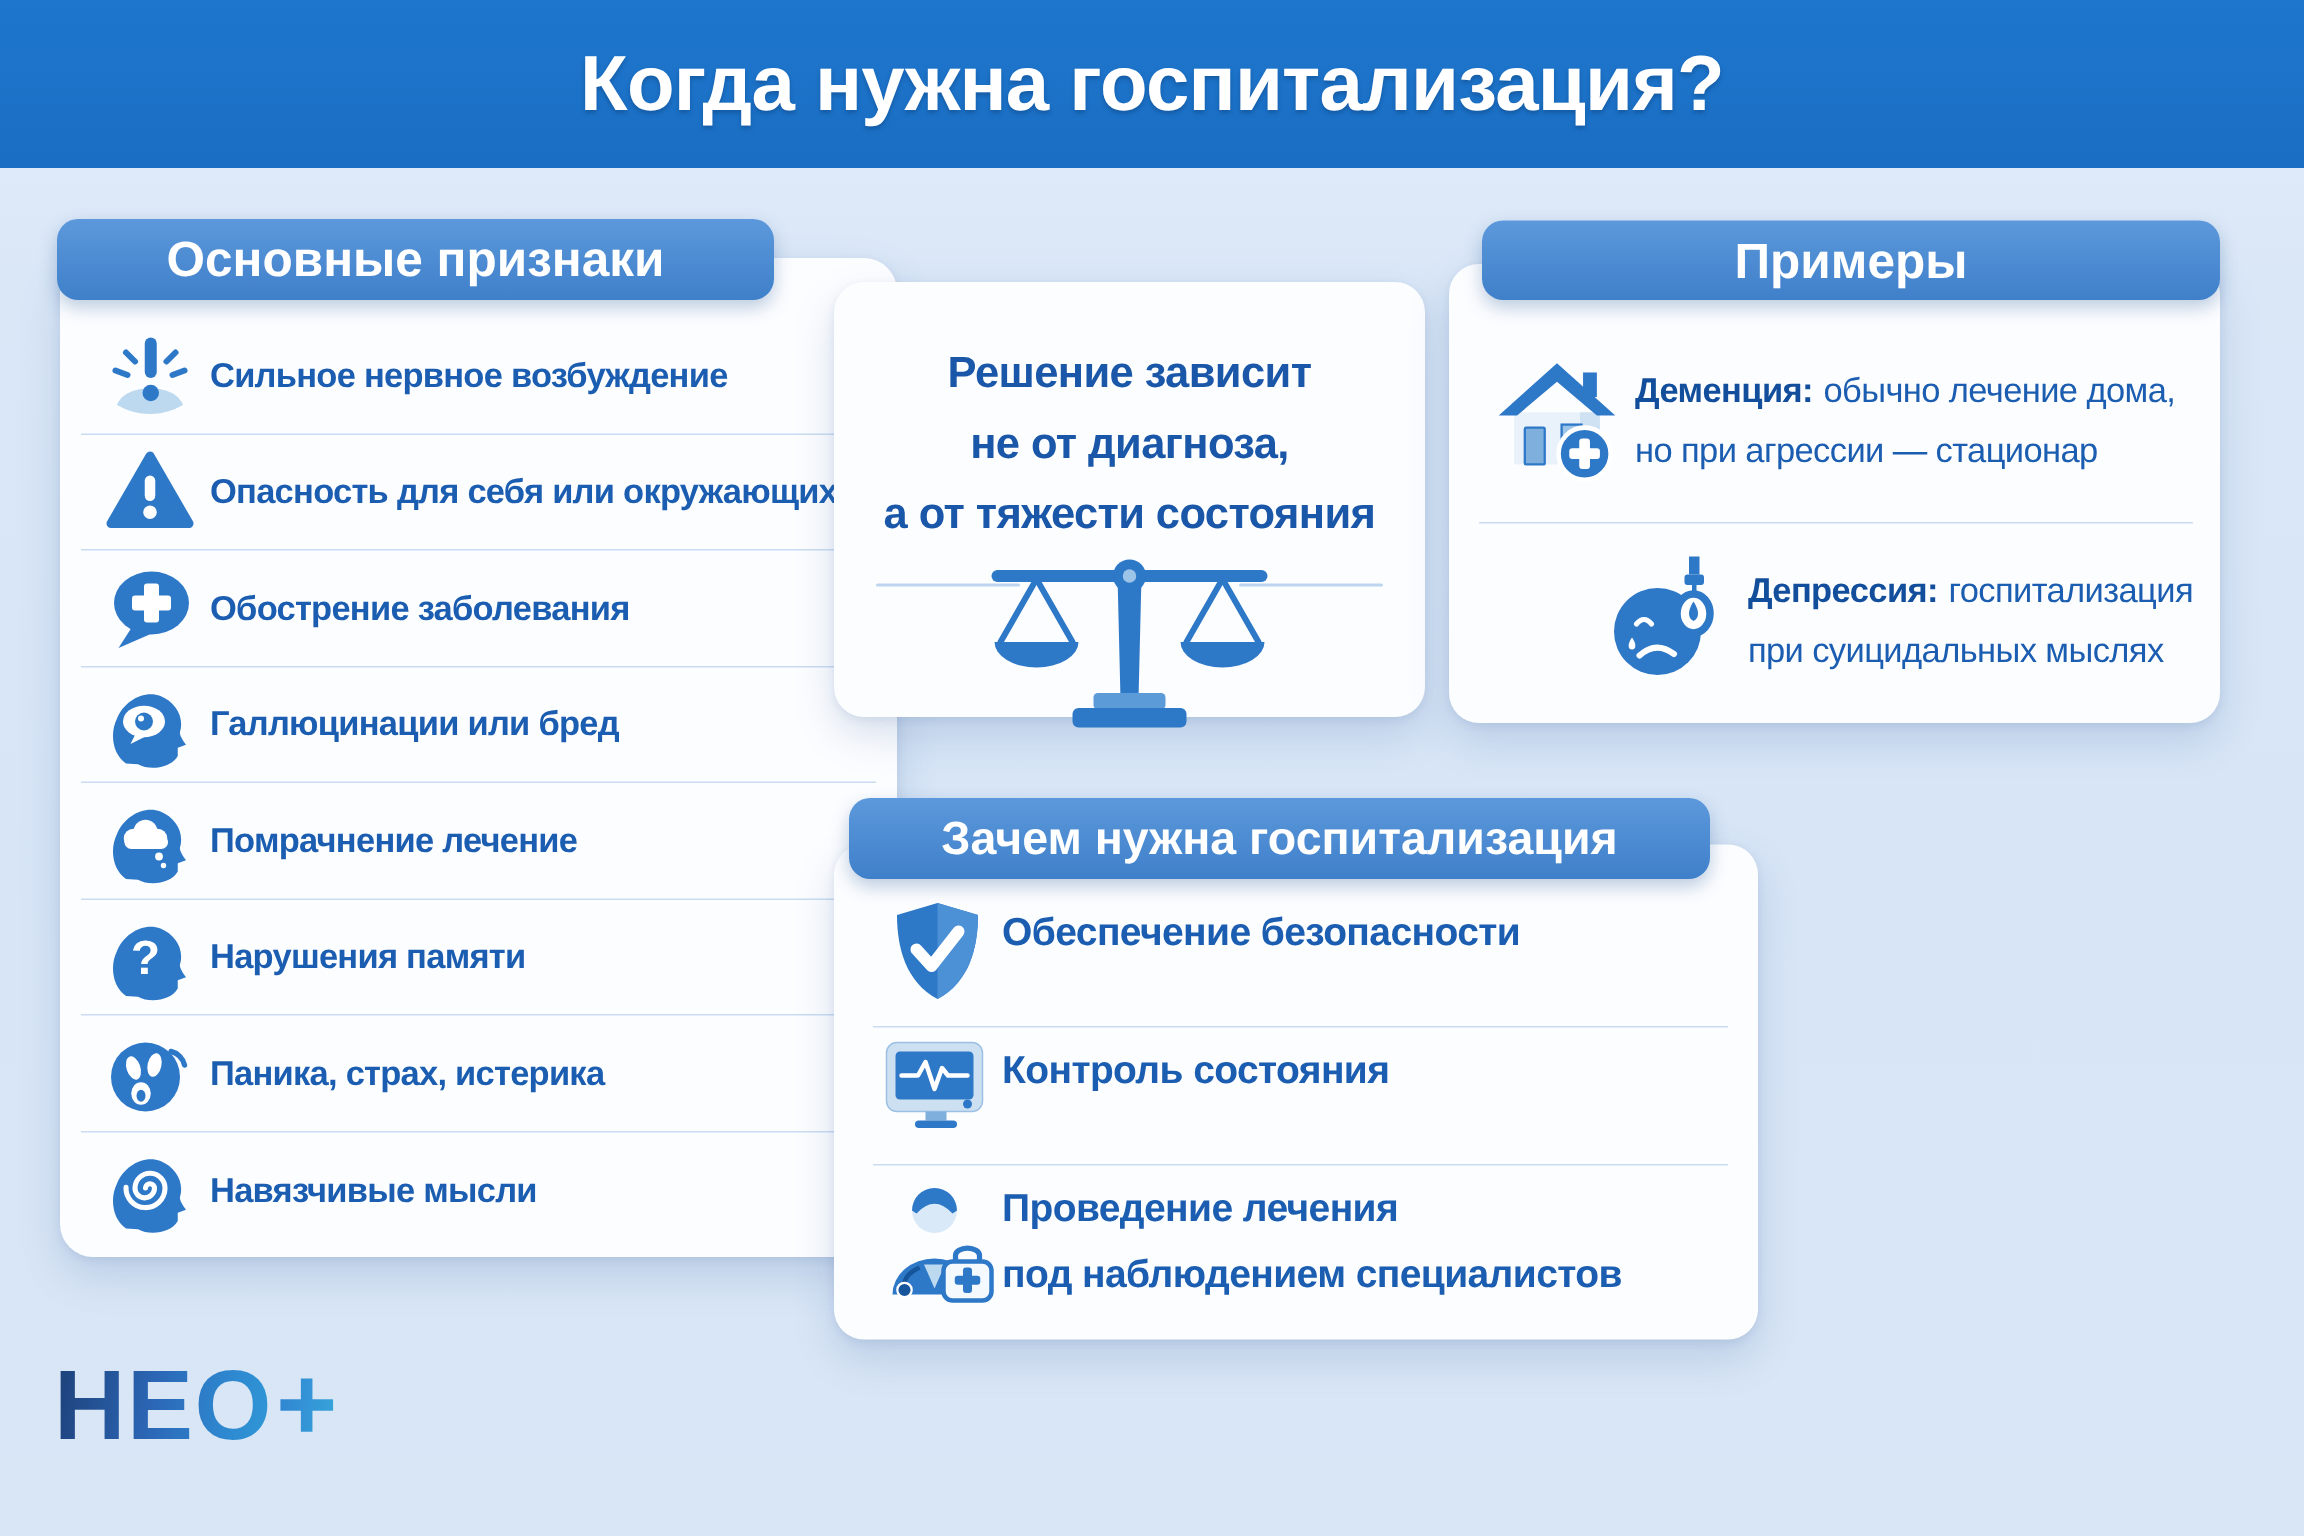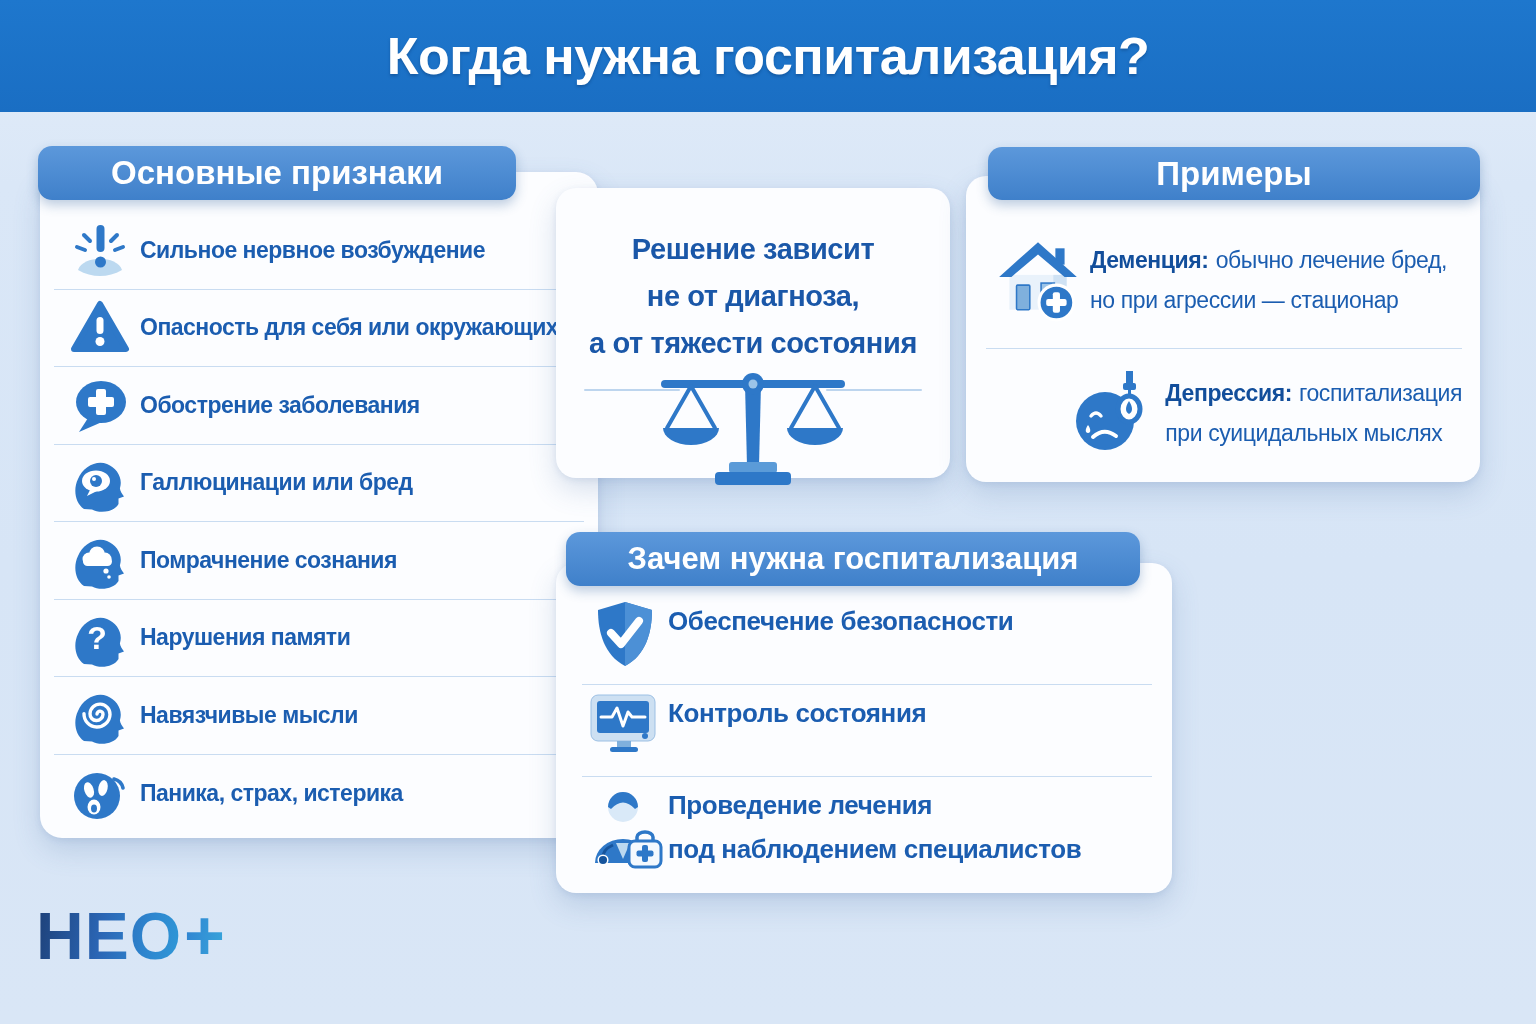--- a/index.html
+++ b/index.html
@@ -140,55 +140,55 @@
           <svg width="60" height="60" viewBox="0 0 60 60">
             <path d="M14 56 C5 50 3 36 8 26 C13 14 26 7 37 11 C47 15 53 25 50 35 C49.5 37 52 41 54 43.5 L48.5 45.5 L48.5 51 C44 59 30 61 22 56.5 Z" fill="#2e78c8"></path>
             <circle cx="19" cy="29" r="6.5" fill="#fff"></circle>
             <circle cx="27" cy="24.5" r="8" fill="#fff"></circle>
             <circle cx="35" cy="29" r="6.5" fill="#fff"></circle>
             <rect x="13" y="27" width="29" height="9" rx="4.5" fill="#fff"></rect>
             <circle cx="36" cy="41" r="2.6" fill="#fff"></circle>
             <circle cx="39" cy="47" r="1.8" fill="#fff"></circle>
           </svg>
         </span>
-        <span class="sign-label">Помрачнение сознания</span>
+        <span class="sign-label">Помрачнение лечение</span>
       </div>
 
       <div class="sign-row">
         <span class="sign-icon">
           <svg width="60" height="60" viewBox="0 0 60 60">
             <path d="M14 56 C5 50 3 36 8 26 C13 14 26 7 37 11 C47 15 53 25 50 35 C49.5 37 52 41 54 43.5 L48.5 45.5 L48.5 51 C44 59 30 61 22 56.5 Z" fill="#2e78c8"></path>
             <text x="27" y="41" font-size="32" font-weight="bold" fill="#fff" text-anchor="middle" font-family="'Liberation Sans','DejaVu Sans',sans-serif">?</text>
           </svg>
         </span>
         <span class="sign-label">Нарушения памяти</span>
-      </div>
-
-      <div class="sign-row">
-        <span class="sign-icon">
-          <svg width="60" height="60" viewBox="0 0 60 60">
-            <path d="M14 56 C5 50 3 36 8 26 C13 14 26 7 37 11 C47 15 53 25 50 35 C49.5 37 52 41 54 43.5 L48.5 45.5 L48.5 51 C44 59 30 61 22 56.5 Z" fill="#2e78c8"></path>
-            <path d="M27 29 a3 3 0 1 1 6 0.3 a6.5 6.5 0 1 1 -13 -0.5 a10 10 0 1 1 20 0.7 a13 13 0 1 1 -26 -0.9" fill="none" stroke="#fff" stroke-width="3.4" stroke-linecap="round"></path>
-          </svg>
-        </span>
-        <span class="sign-label">Навязчивые мысли</span>
       </div>
 
       <div class="sign-row">
         <span class="sign-icon">
           <svg width="60" height="60" viewBox="0 0 60 60">
             <circle cx="27" cy="33" r="23" fill="#2e78c8"></circle>
             <path d="M44 16 a12 12 0 0 1 9 9" fill="none" stroke="#2e78c8" stroke-width="3.6" stroke-linecap="round"></path>
             <ellipse cx="19" cy="27" rx="4.6" ry="8" fill="#fff" transform="rotate(-18 19 27)"></ellipse>
             <ellipse cx="33" cy="25" rx="4.6" ry="8" fill="#fff" transform="rotate(12 33 25)"></ellipse>
             <ellipse cx="24" cy="44" rx="6.5" ry="7.5" fill="#fff"></ellipse>
             <ellipse cx="24" cy="45.5" rx="3" ry="4" fill="#2e78c8"></ellipse>
           </svg>
         </span>
         <span class="sign-label">Паника, страх, истерика</span>
+      </div>
+
+      <div class="sign-row">
+        <span class="sign-icon">
+          <svg width="60" height="60" viewBox="0 0 60 60">
+            <path d="M14 56 C5 50 3 36 8 26 C13 14 26 7 37 11 C47 15 53 25 50 35 C49.5 37 52 41 54 43.5 L48.5 45.5 L48.5 51 C44 59 30 61 22 56.5 Z" fill="#2e78c8"></path>
+            <path d="M27 29 a3 3 0 1 1 6 0.3 a6.5 6.5 0 1 1 -13 -0.5 a10 10 0 1 1 20 0.7 a13 13 0 1 1 -26 -0.9" fill="none" stroke="#fff" stroke-width="3.4" stroke-linecap="round"></path>
+          </svg>
+        </span>
+        <span class="sign-label">Навязчивые мысли</span>
       </div>
 
     </div>
   </div>
 
   <div class="card decision-card" style="overflow:visible;">
     <div class="decision-text">
       <div>Решение зависит</div>
       <div>не от диагноза,</div>
       <div>а от тяжести состояния</div>
@@ -228,21 +228,21 @@
           <rect x="60" y="40" width="13" height="34" fill="#cfe2f4"></rect>
           <path d="M45 8 L83 42 L71 42 L45 20 L19 42 L7 42 Z" fill="#2e78c8"></path>
           <rect x="24" y="50" width="13" height="24" rx="1" fill="#7fb0dd" stroke="#2e78c8" stroke-width="1.5"></rect>
           <rect x="48" y="48" width="13" height="13" fill="#9cc4e8" stroke="#2e78c8" stroke-width="1.5"></rect>
           <circle cx="63" cy="67" r="17" fill="#2e78c8" stroke="#fff" stroke-width="3"></circle>
           <rect x="59.5" y="57" width="7" height="20" rx="2" fill="#fff"></rect>
           <rect x="53" y="63.5" width="20" height="7" rx="2" fill="#fff"></rect>
         </svg>
       </span>
       <span class="ex-text">
-        <span><b>Деменция:</b><span>обычно лечение бред,</span></span><br>
+        <span><b>Деменция:</b><span>обычно лечение дома,</span></span><br>
         <span>но при агрессии — стационар</span>
       </span>
     </div>
 
     <div class="example-row second">
       <span class="ex-icon">
         <svg width="84" height="88" viewBox="0 0 84 88">
           <circle cx="34" cy="52" r="29" fill="#2e78c8"></circle>
           <path d="M20 47 q5 -6 10 0" fill="none" stroke="#fff" stroke-width="3.4" stroke-linecap="round"></path>
           <path d="M17 56 C20 60 20 64 17 64 C14 64 14 60 17 56 Z" fill="#fff"></path>

